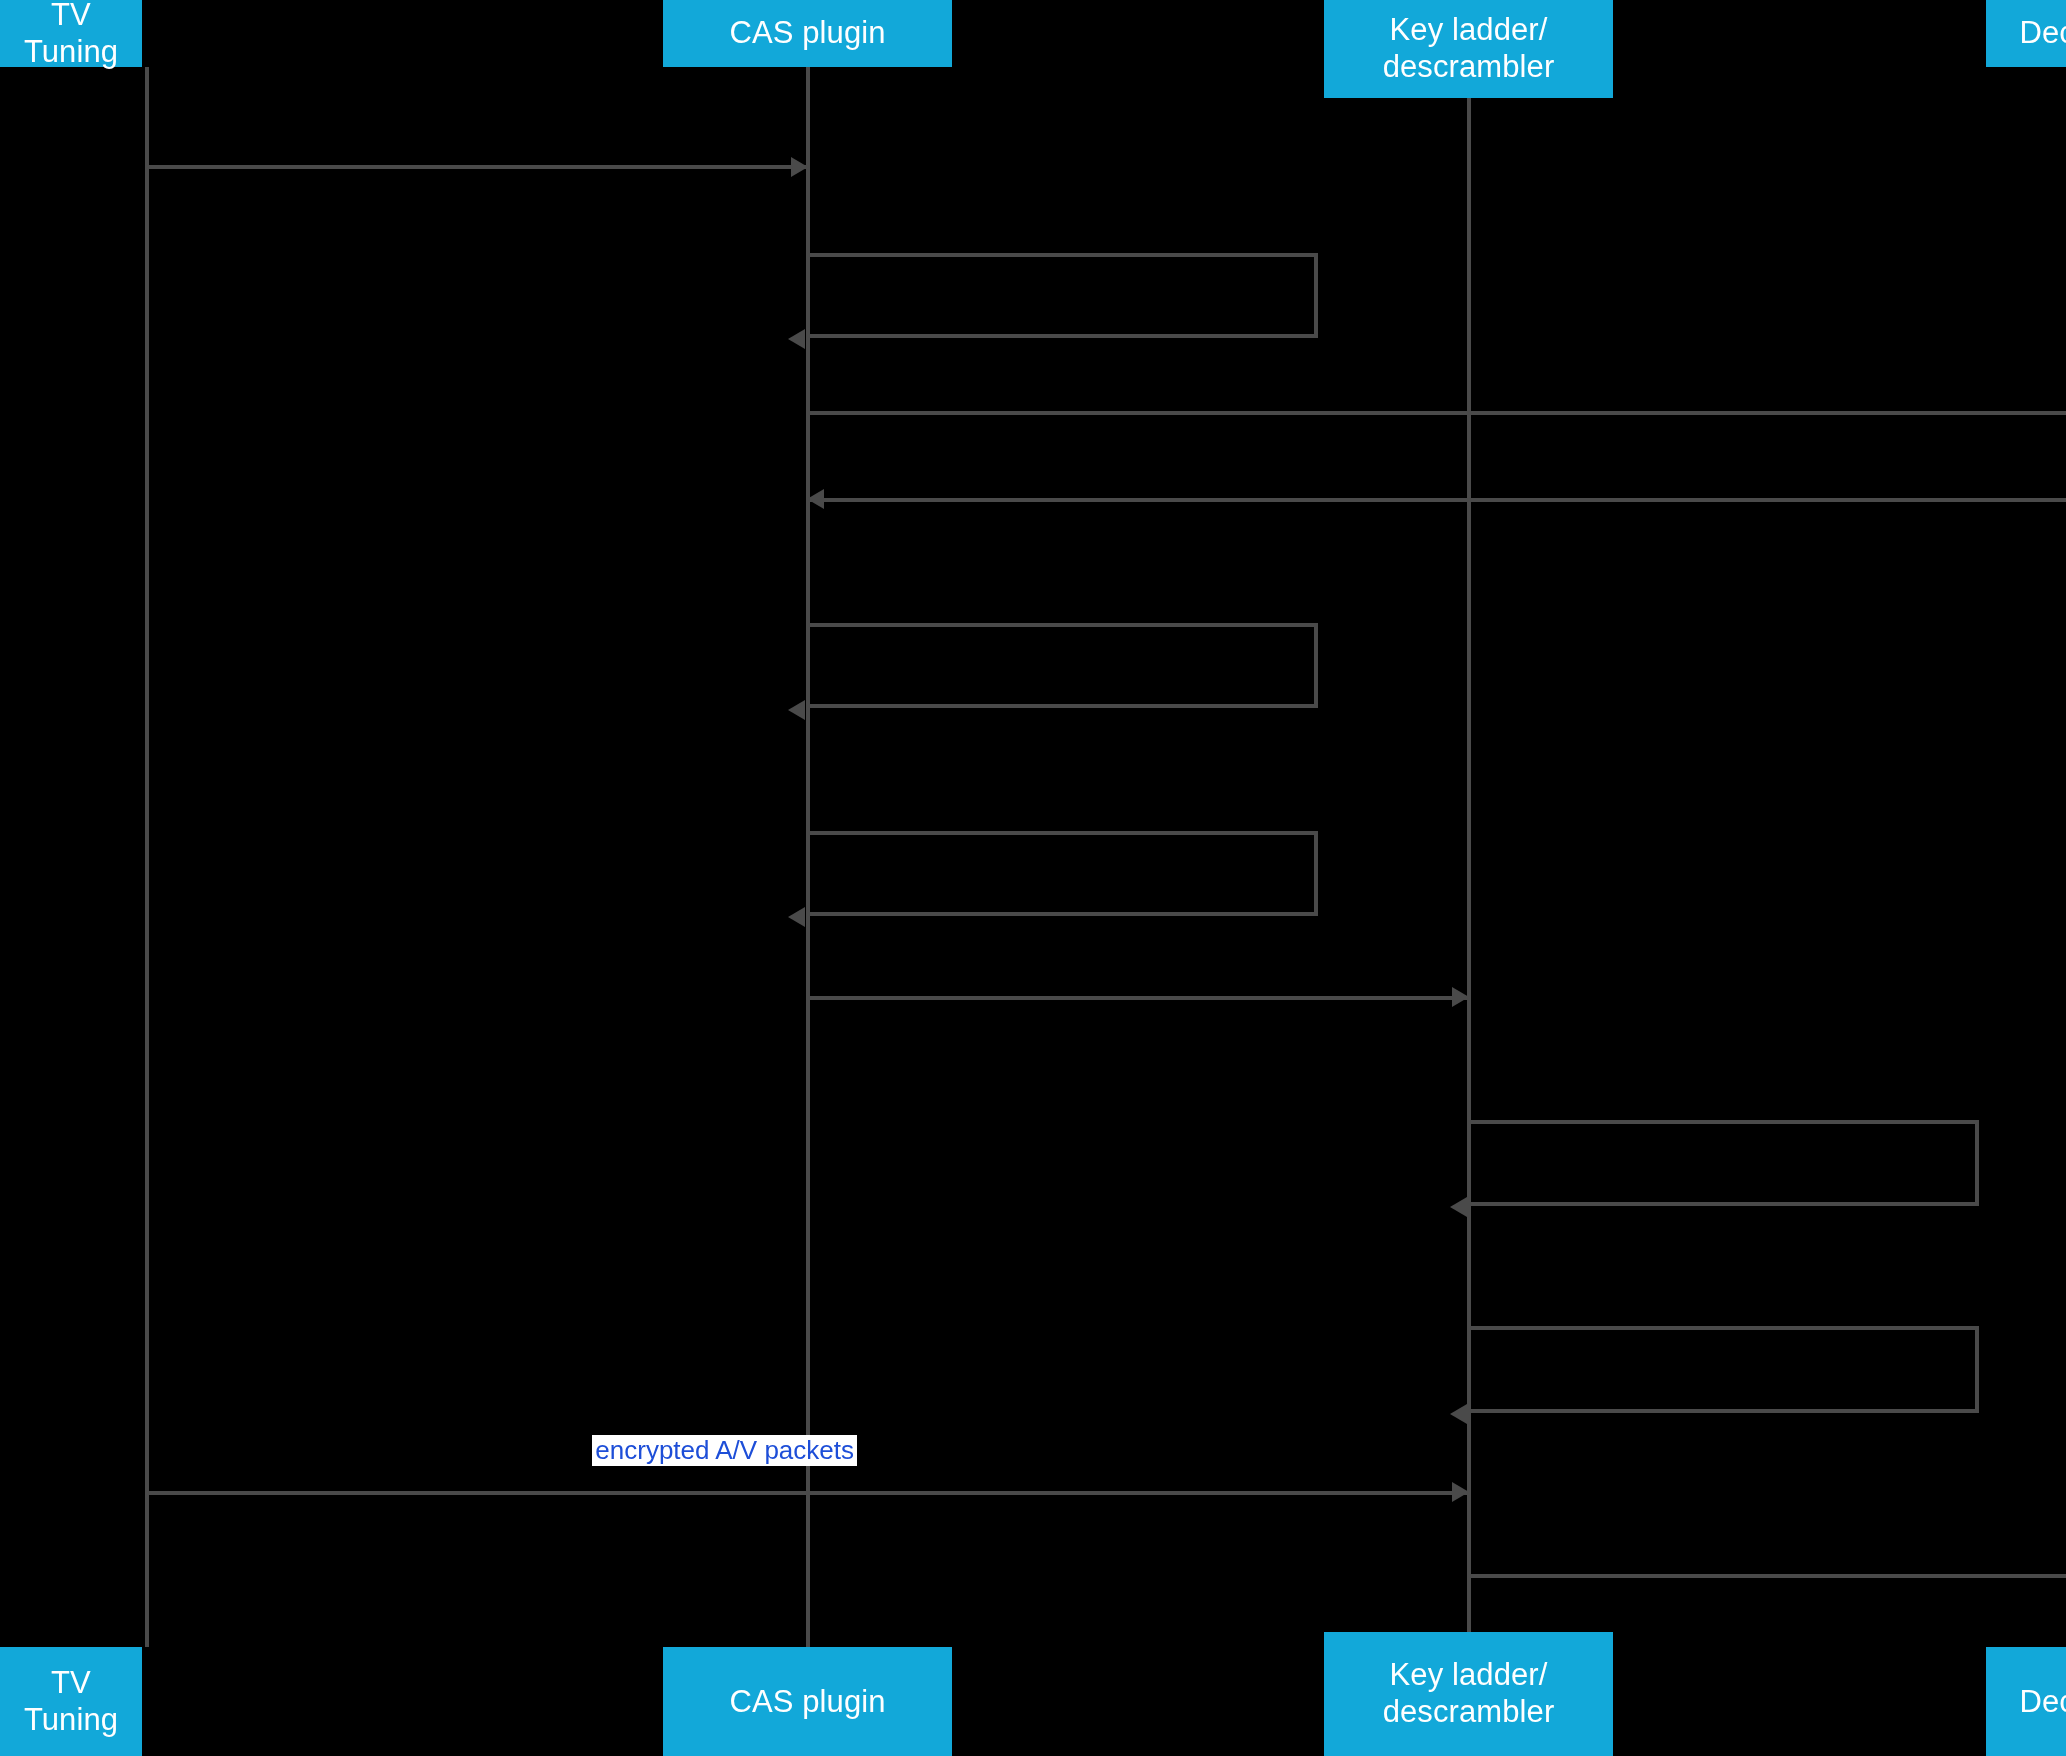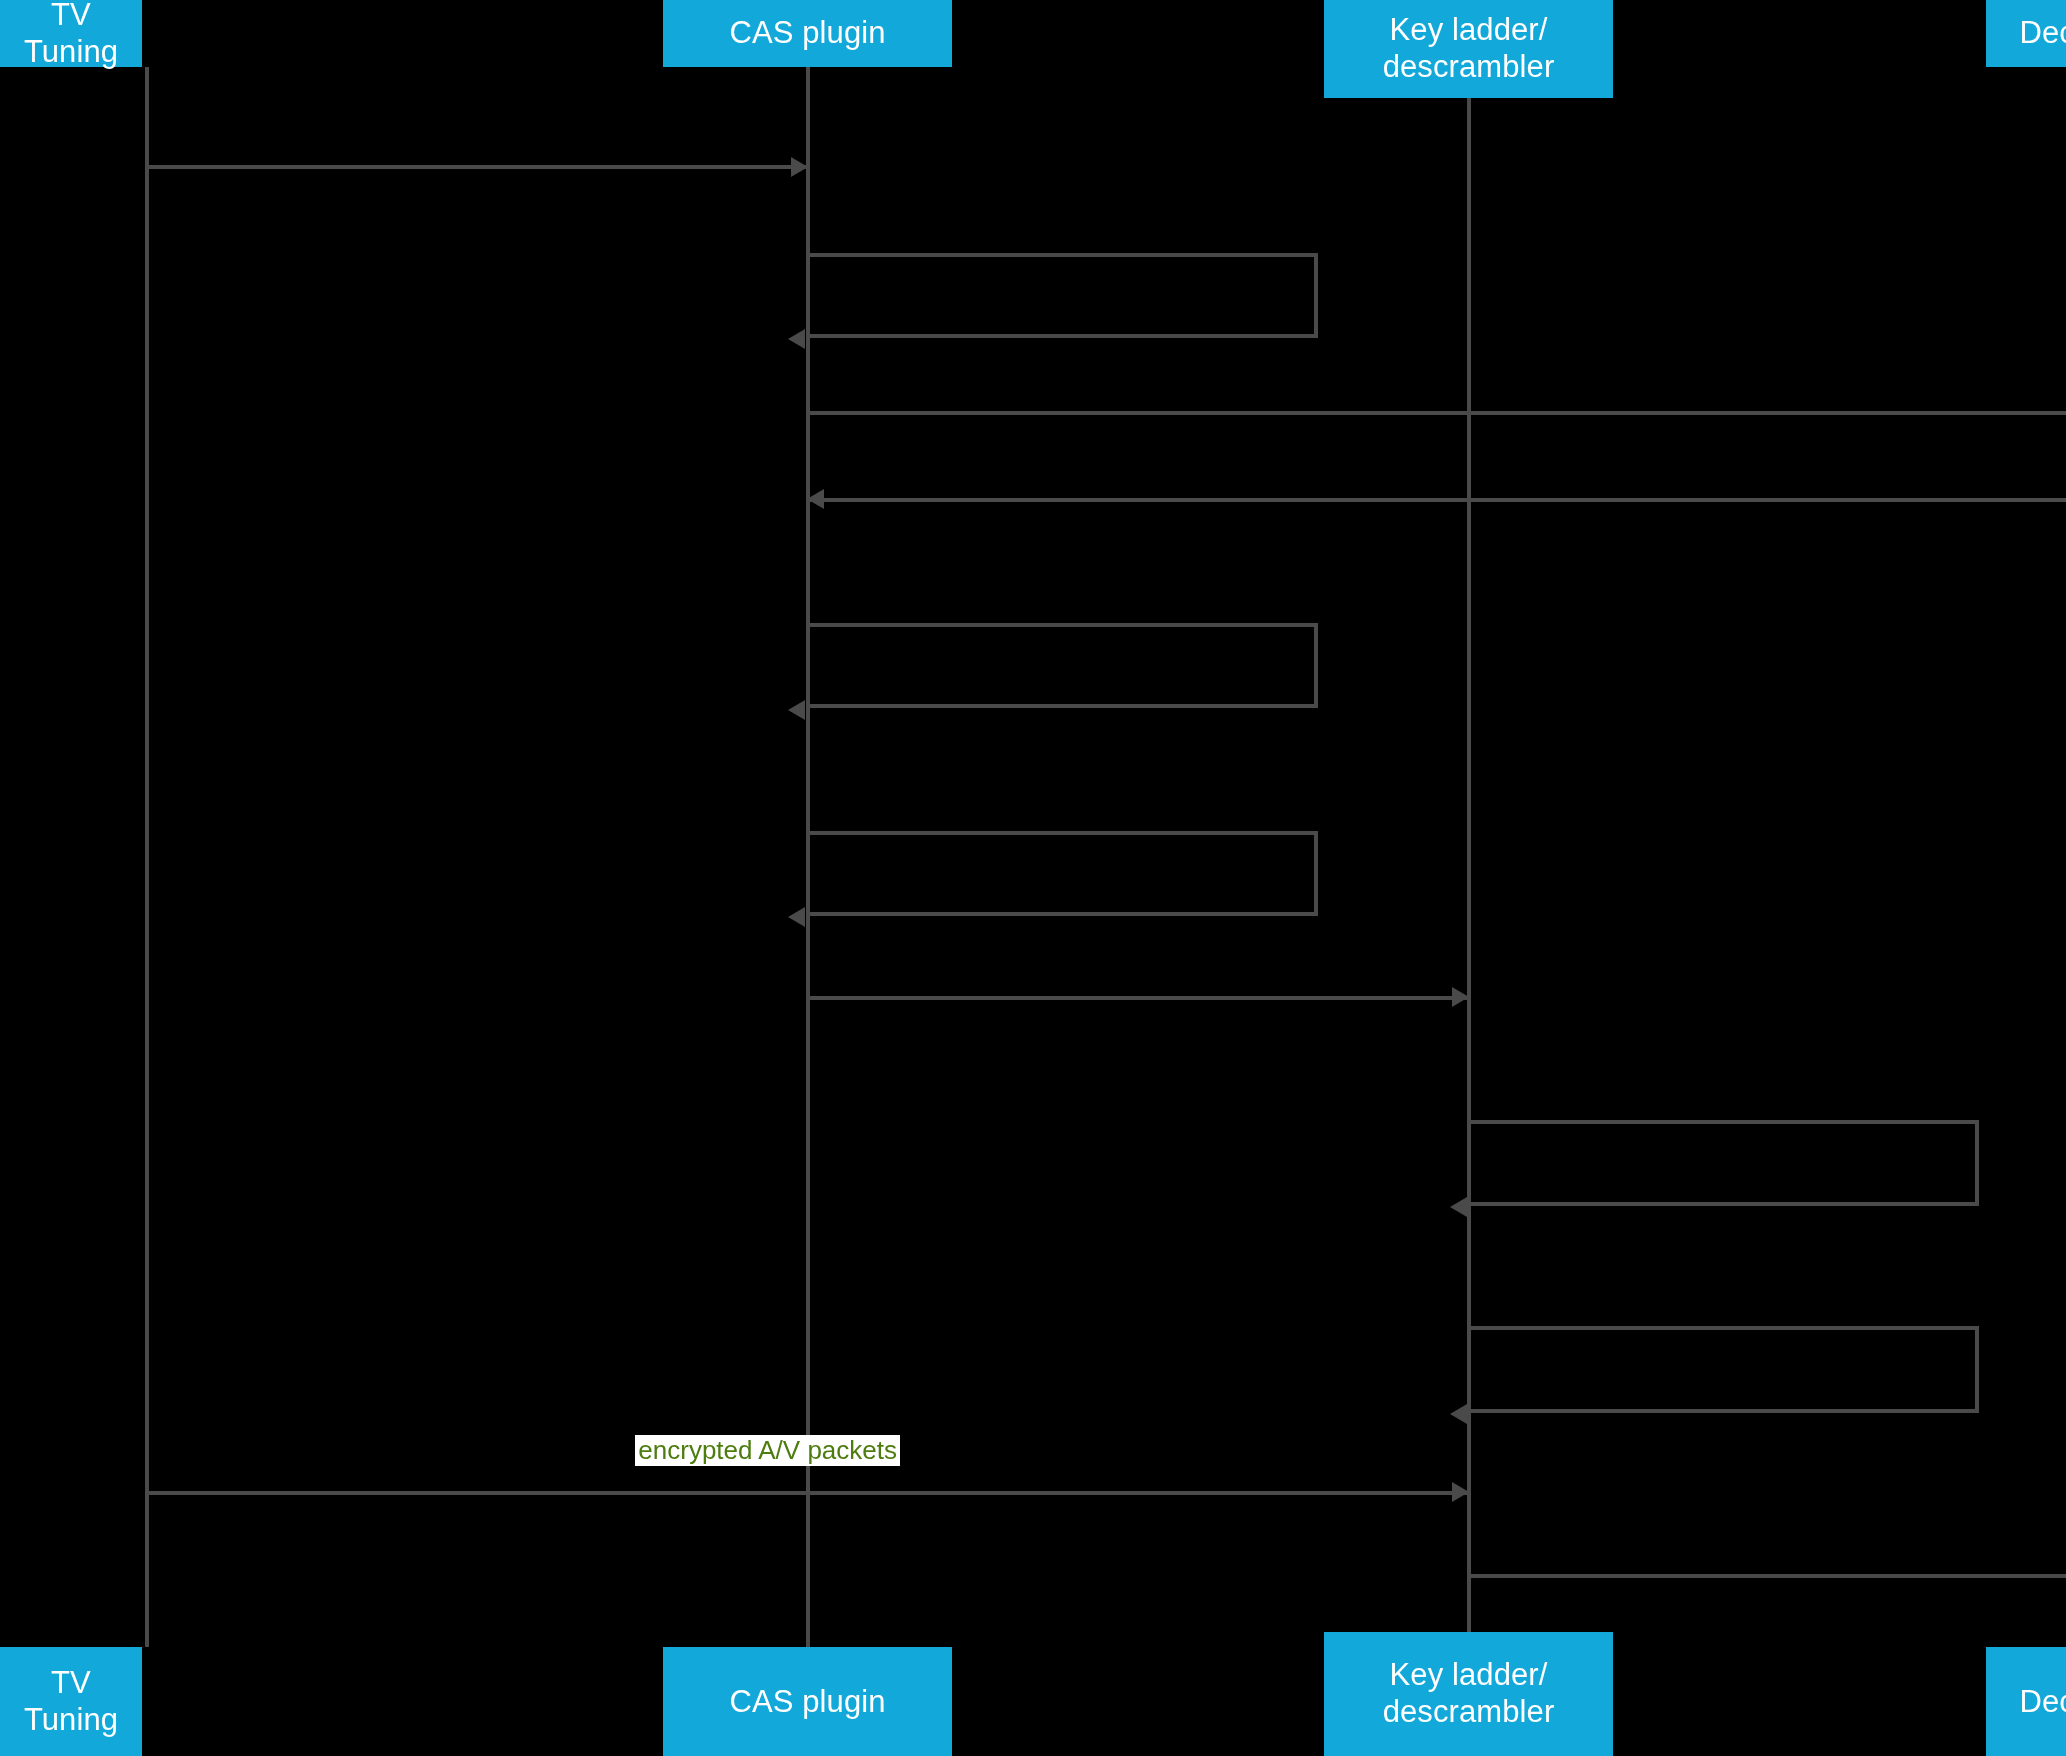--- a/index.html
+++ b/index.html
@@ -71,23 +71,22 @@
   .msg-label {
     position: absolute;
     font-size: 26px;
     line-height: 1.05;
     color: #000000;
     background: #000000;
     padding: 1.7px 3.3px;
     white-space: nowrap;
   }
   .msg-label.visible {
-    color: #4d7c0f;
+    color: #1d4ed8;
     background: #ffffff;
-    margin-left: 43px;
   }
 </style>
 </head>
 <body>
 
 <div id="stage">
     <div class="lifeline" style="left: 145px; top: 67px; height: 1580px;"></div>
     <div class="lifeline" style="left: 806px; top: 67px; height: 1580px;"></div>
     <div class="lifeline" style="left: 1467px; top: 98px; height: 1534px;"></div>
     <div class="participant-box" style="left: 0px; top: 0px; width: 142px; height: 67px;">TV Tuning</div>

